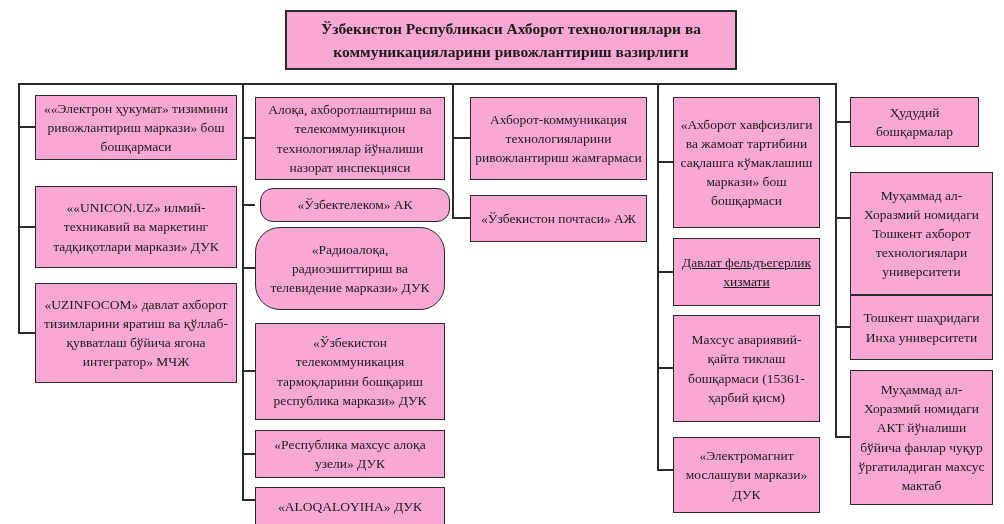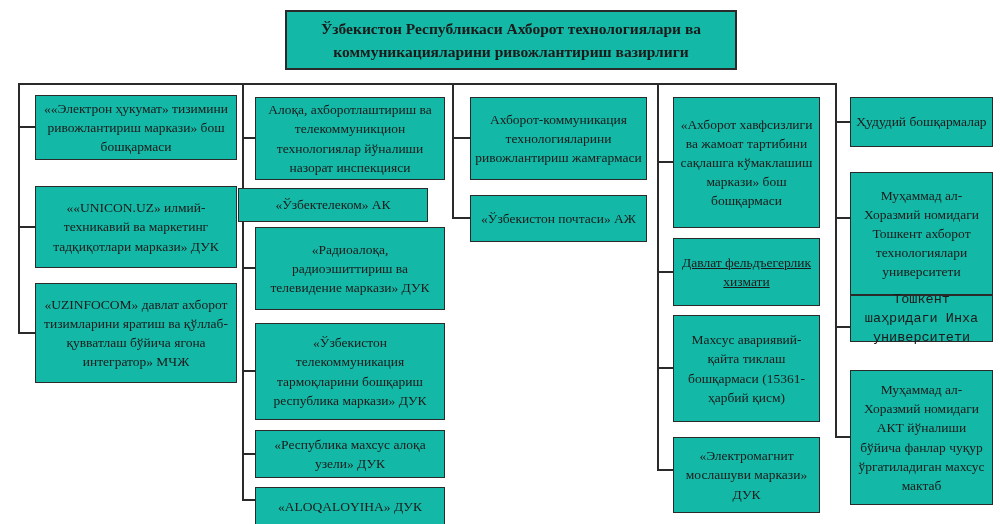--- a/index.html
+++ b/index.html
@@ -16,21 +16,21 @@
     color: #1a1a1a;
     overflow: hidden;
   }
   .line {
     position: absolute;
     background: #2a2a2a;
   }
   .box {
     position: absolute;
     border: 1.5px solid #2a2a2a;
-    background: #14b8a6;
+    background: #f9a8d4;
     display: flex;
     align-items: center;
     justify-content: center;
     box-sizing: border-box;
   }
   .box span {
     display: block;
     width: 100%;
     text-align: center;
     font-size: 13.5px;
@@ -46,37 +46,37 @@
     font-size: 15.5px;
     line-height: 1.5;
     padding: 0 10px;
   }
   
   .c1b1 { left: 35px; top: 95px;  width: 202px; height: 65px; }
   .c1b2 { left: 35px; top: 186px; width: 202px; height: 82px; }
   .c1b3 { left: 35px; top: 283px; width: 202px; height: 100px; }
   
   .c2b1 { left: 255px; top: 97px;  width: 190px; height: 83px; }
-  .c2b2 { left: 238px; top: 188px; width: 190px; height: 34px; }
-  .c2b3 { left: 255px; top: 227px; width: 190px; height: 83px; }
+  .c2b2 { left: 260px; top: 188px; width: 190px; height: 34px; border-radius: 13px; }
+  .c2b3 { left: 255px; top: 227px; width: 190px; height: 83px; border-radius: 25px; }
   .c2b4 { left: 255px; top: 323px; width: 190px; height: 97px; }
   .c2b5 { left: 255px; top: 430px; width: 190px; height: 48px; }
   .c2b6 { left: 255px; top: 487px; width: 190px; height: 40px; }
   
   .c3b1 { left: 470px; top: 97px;  width: 177px; height: 83px; }
   .c3b2 { left: 470px; top: 195px; width: 177px; height: 47px; }
   
   .c4b1 { left: 673px; top: 97px;  width: 147px; height: 131px; }
   .c4b2 { left: 673px; top: 238px; width: 147px; height: 68px; text-decoration: underline; }
   .c4b3 { left: 673px; top: 315px; width: 147px; height: 107px; }
   .c4b4 { left: 673px; top: 437px; width: 147px; height: 76px; }
   
-  .c5b1 { left: 850px; top: 97px;  width: 143px; height: 50px; }
+  .c5b1 { left: 850px; top: 97px;  width: 129px; height: 50px; }
   .c5b2 { left: 850px; top: 157px; width: 143px; height: 123px; margin-top: 15px; }
-  .c5b3 { left: 850px; top: 295px; width: 143px; height: 47px; font-family: Liberation Mono, monospace; }
+  .c5b3 { left: 850px; top: 295px; width: 143px; height: 65px; }
   .c5b4 { left: 850px; top: 370px; width: 143px; height: 135px; }
 </style>
 </head>
 <body>
 
 <div id="canvas">
 
   <div class="line" style="left:18px; top:83px; width:819px; height:2px;"></div>
 
   <div class="line" style="left:18px;  top:83px; width:2px; height:251px;"></div>

